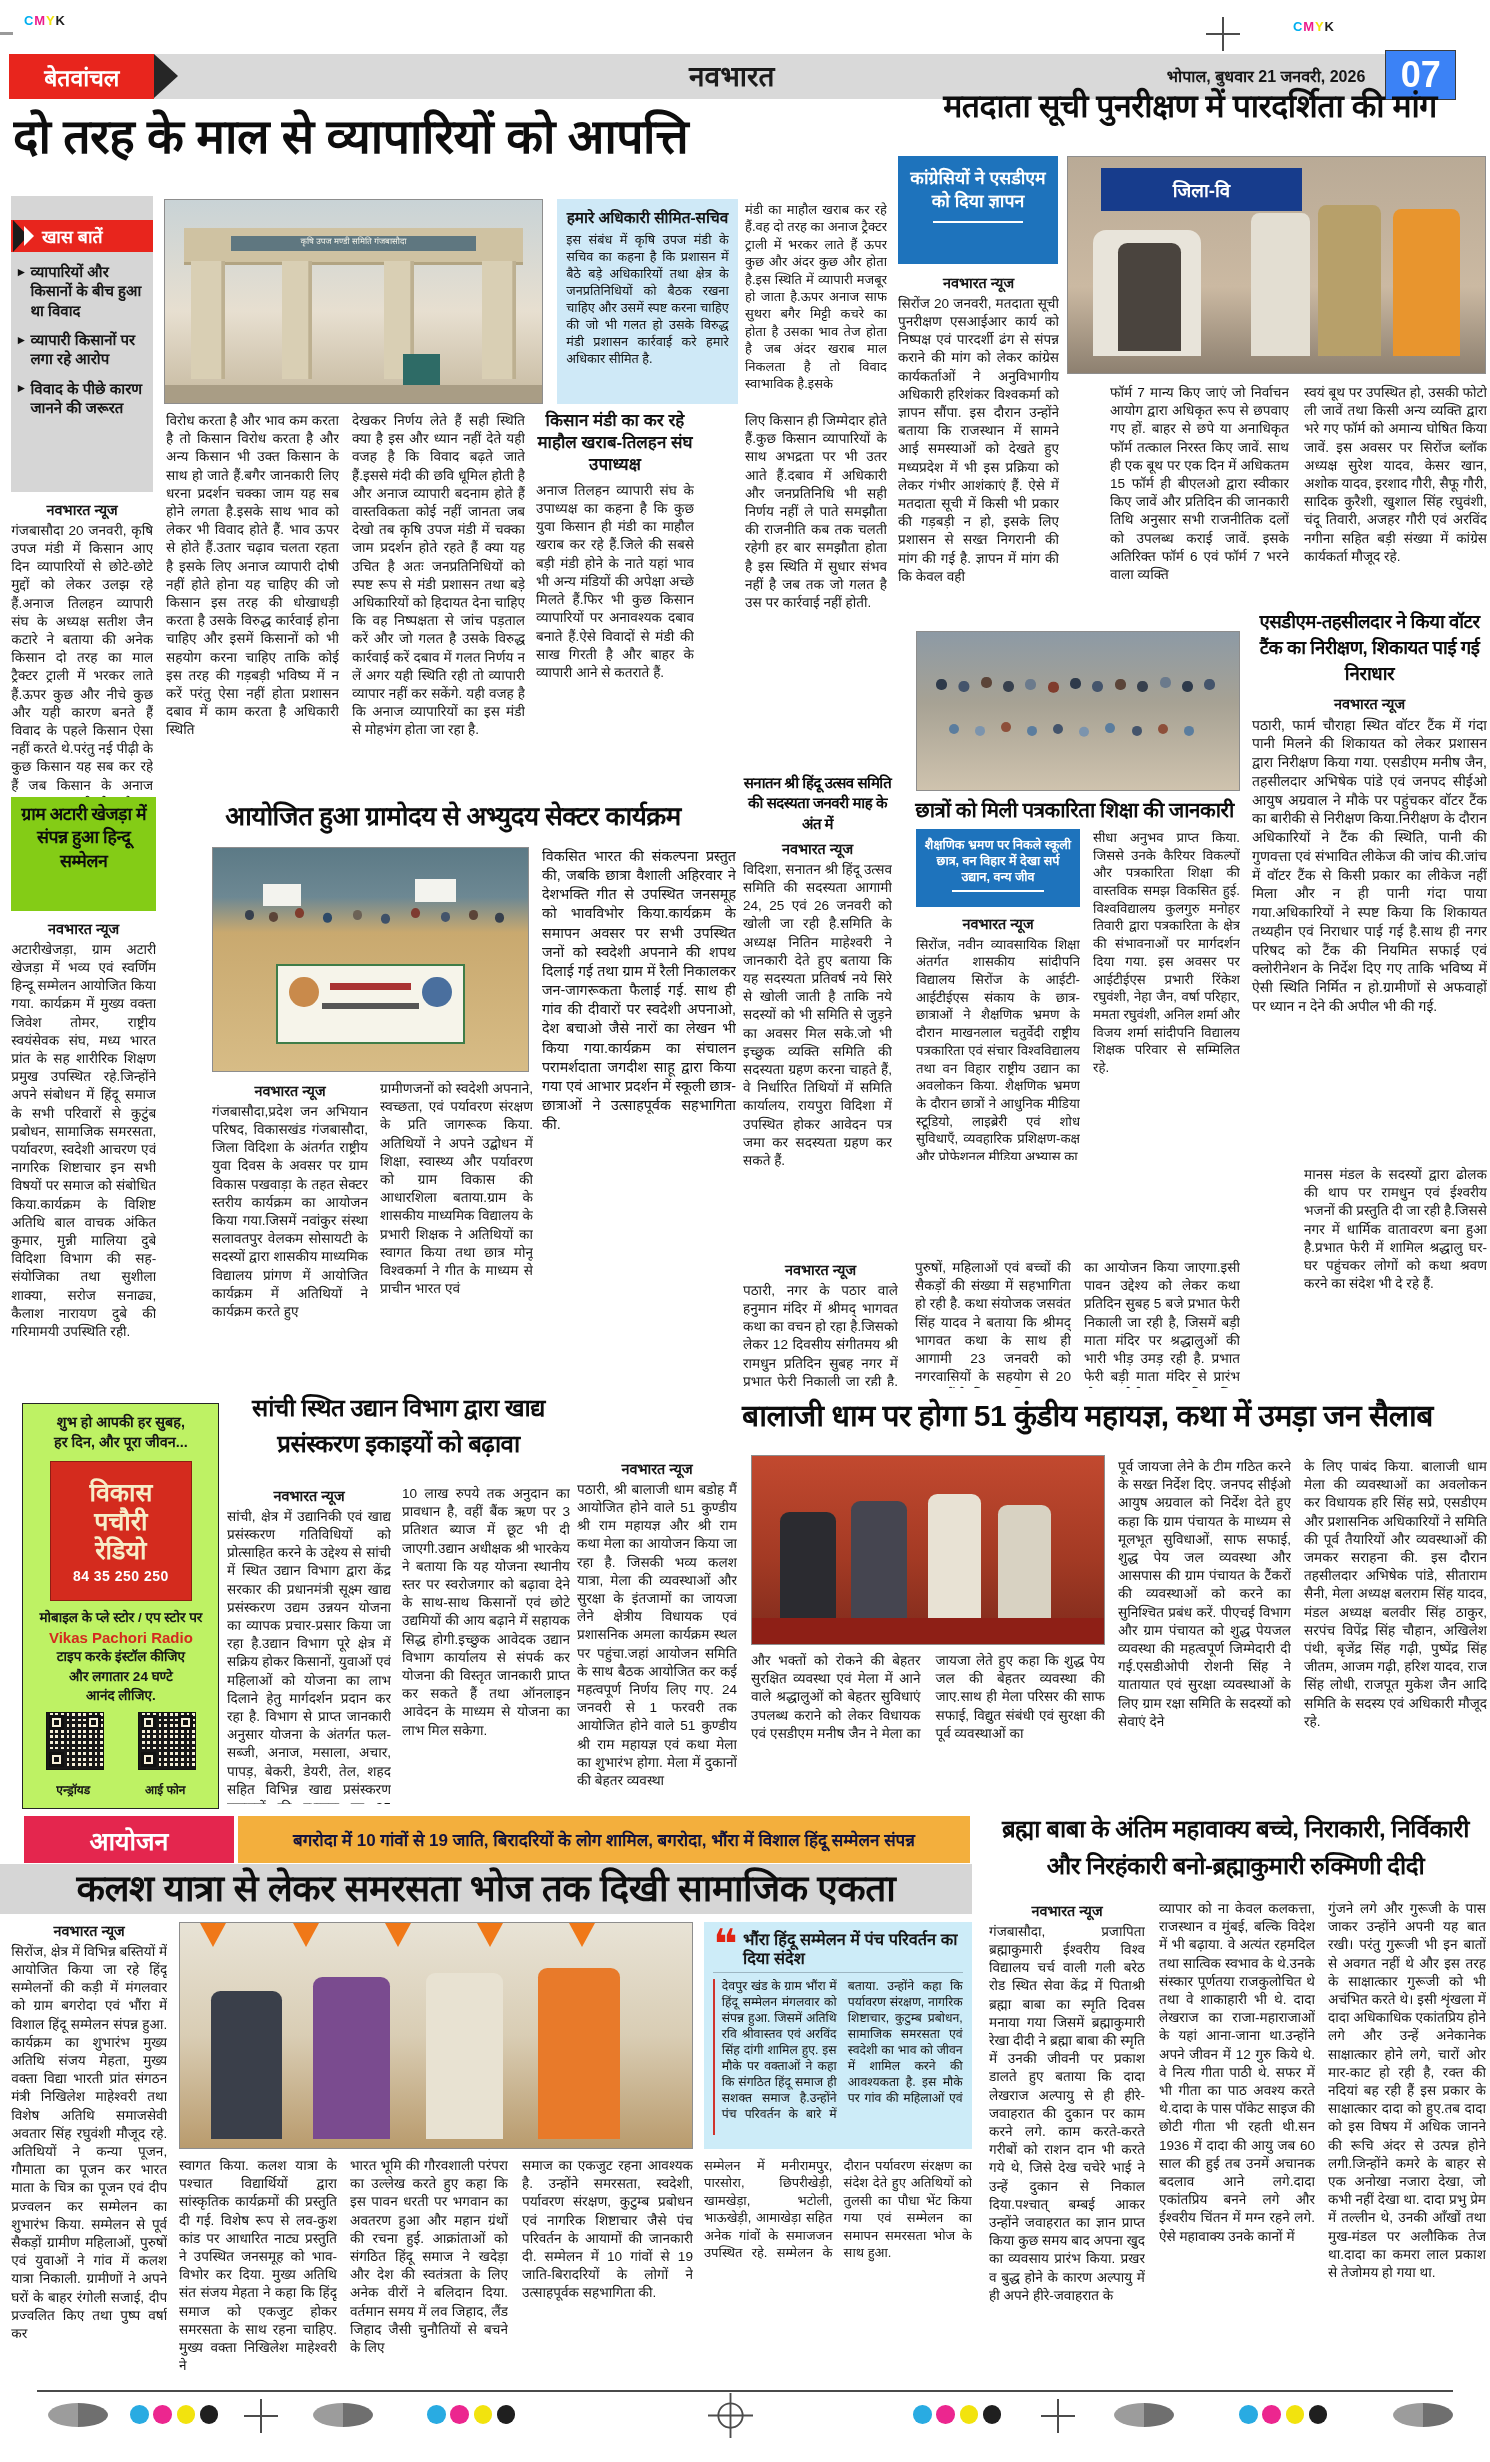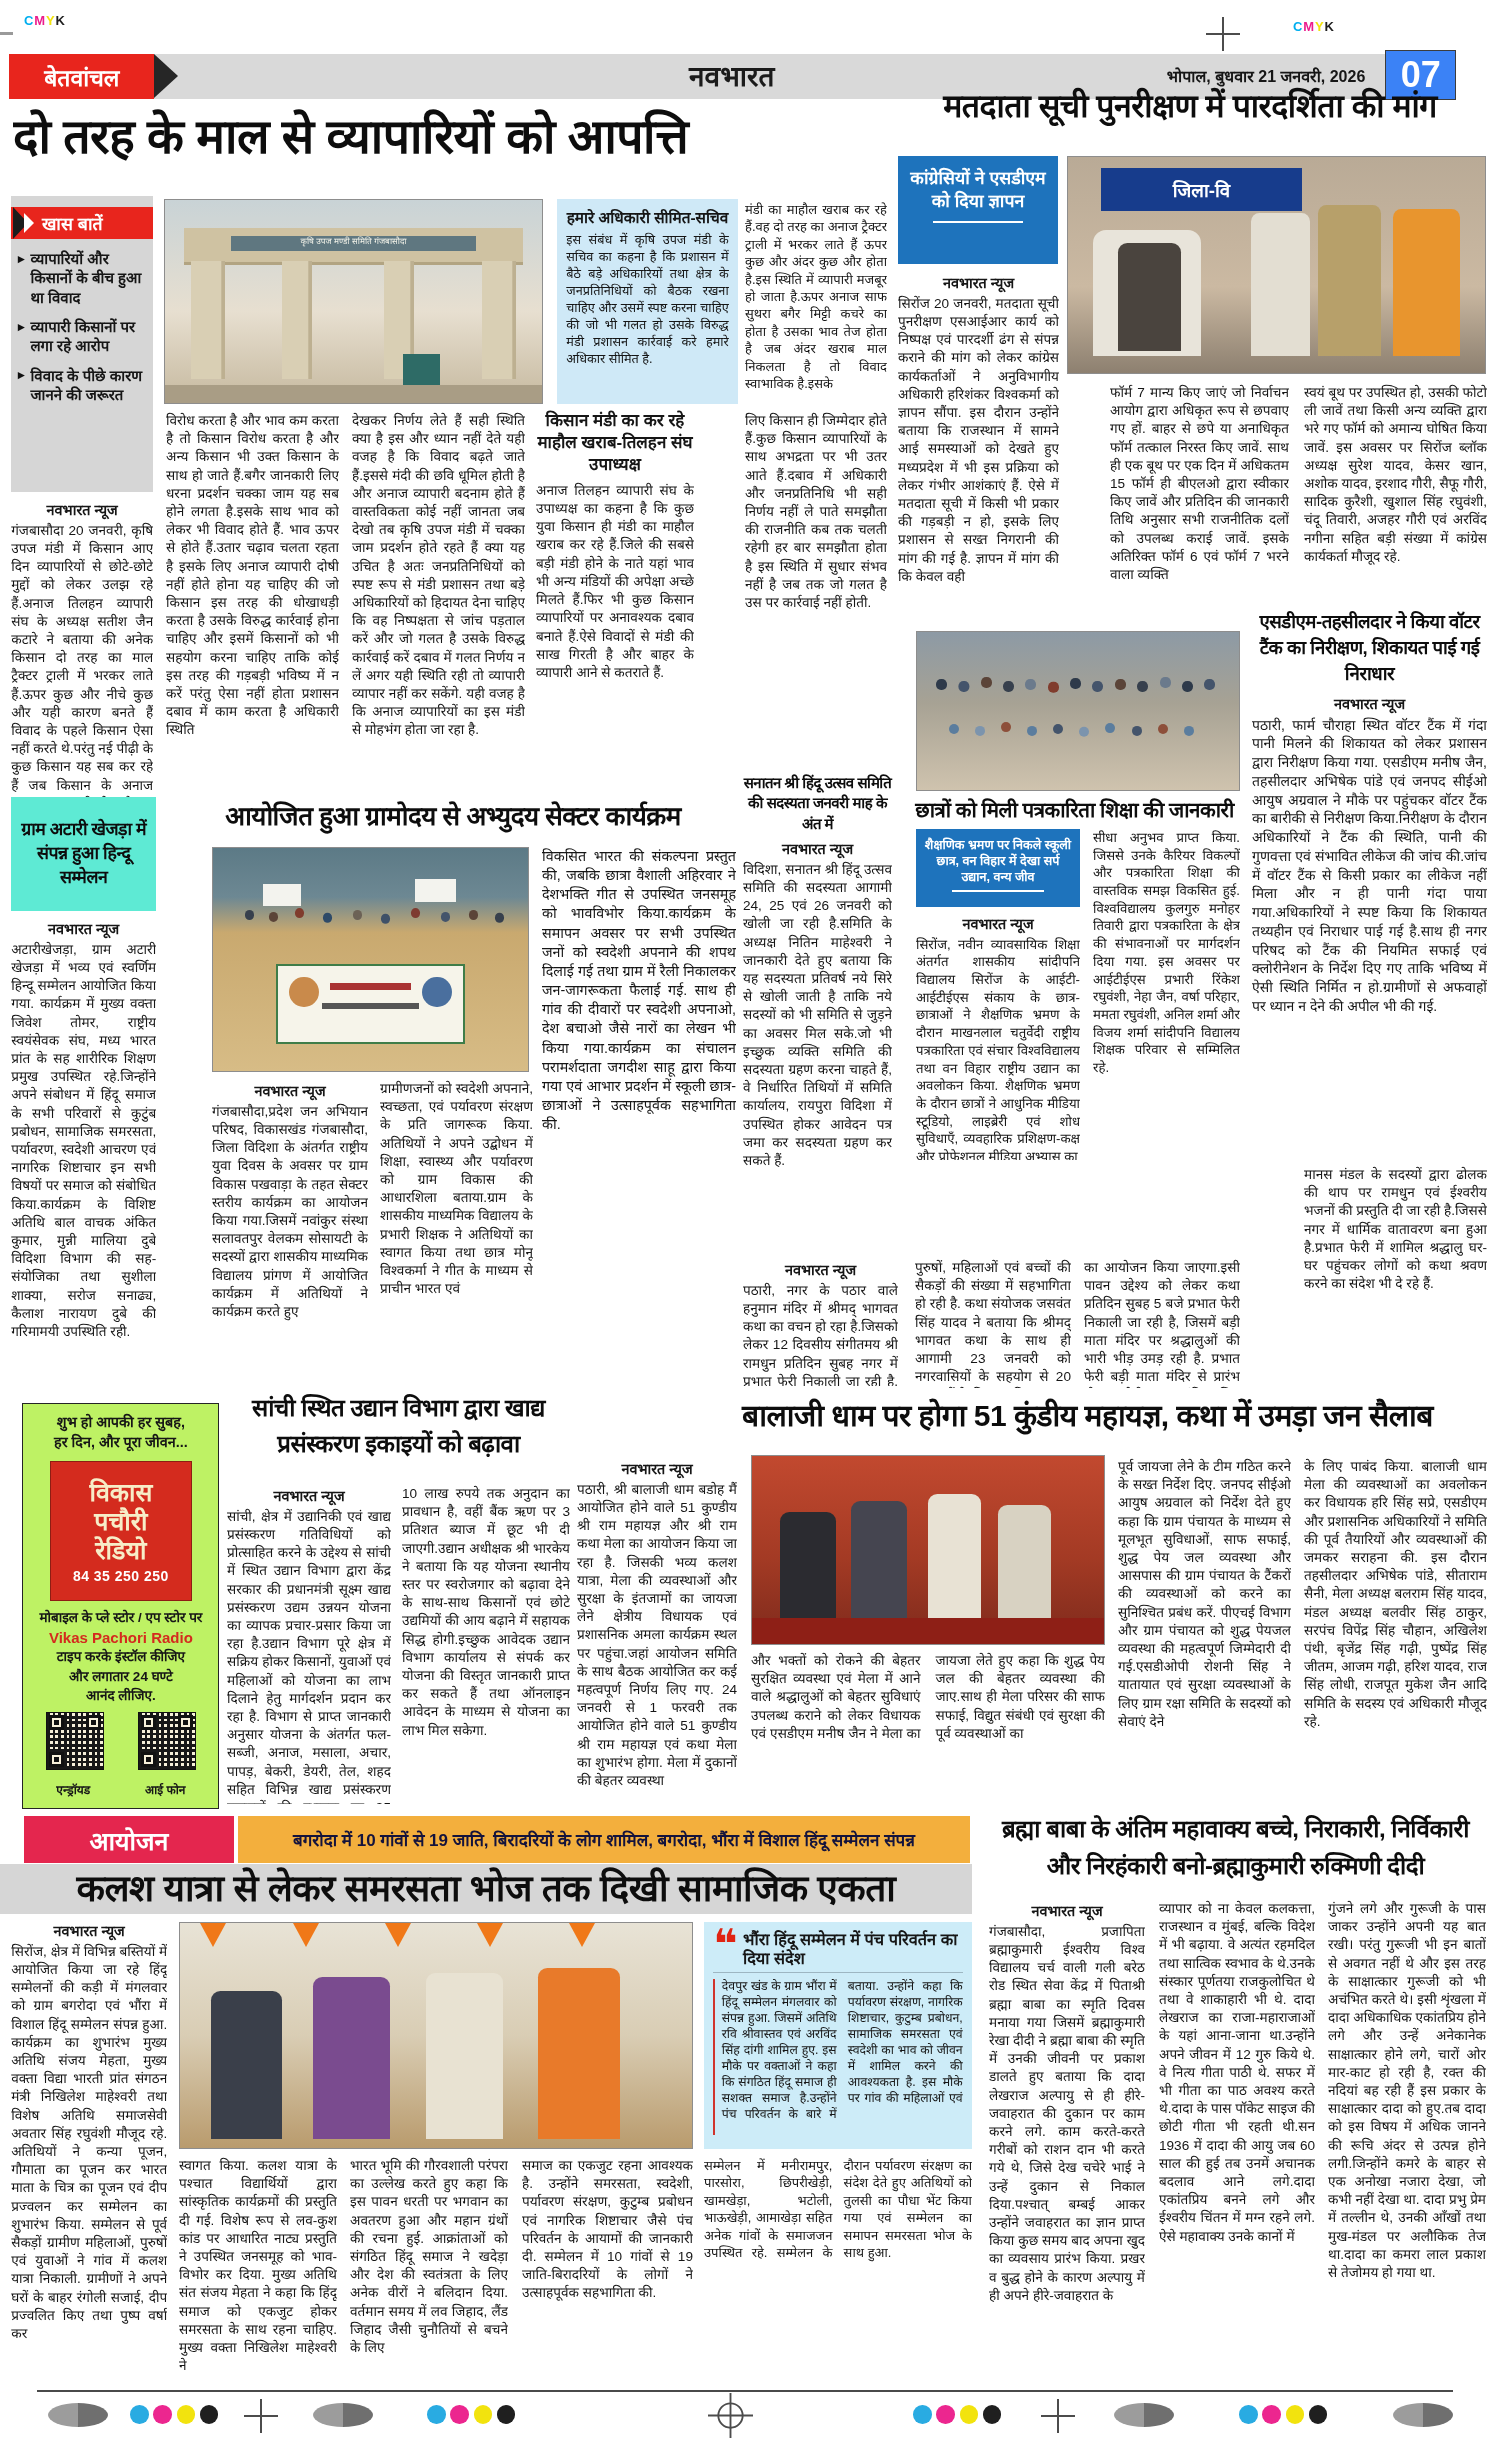--- a/index.html
+++ b/index.html
@@ -20,21 +20,21 @@
                border-bottom:22.4px solid transparent;border-left:24px solid #262626}
   #paper-title{position:absolute;left:0;top:0;width:100%;height:45px;text-align:center;font-weight:800;
                font-size:28px;line-height:45px;color:#1b1b1b}
   #edition-date{position:absolute;right:89px;top:0;height:45px;line-height:45px;font-weight:700;font-size:16px}
   #page-number{position:absolute;left:1376px;top:-3.7px;width:71px;height:50px;background:#3b82f6;color:#fff;
                font-weight:800;font-size:36px;display:flex;align-items:center;justify-content:center;border:1.9px solid #3c3c3c}
   .cmyk{font-weight:800;font-size:13px;letter-spacing:0.9px}
   .cmyk .c{color:#00aeef}.cmyk .m{color:#ec1c8d}.cmyk .y{color:#f2e30e}.cmyk .k{color:#1f1f1f}
   
   #khas{left:11.2px;top:196px;width:142px;height:296px;background:#d6d6d6;padding-bottom:5.6px}
-  #khas-head{position:relative;height:32px;background:#e8251d;display:flex;align-items:center;margin-top:11px}
+  #khas-head{position:relative;height:32px;background:#e8251d;display:flex;align-items:center;margin-top:24px}
   #khas-head .blk{width:0;height:0;border-top:16px solid transparent;border-bottom:16px solid transparent;border-left:15px solid #1c1c1c;margin-left:1.9px}
   #khas-head .wht{width:0;height:0;border-top:10.2px solid transparent;border-bottom:10.2px solid transparent;border-left:10.2px solid #fff;margin-left:-3.7px}
   #khas-head .t{color:#fff;font-weight:800;font-size:17.7px;margin-left:7.5px}
   .khas-item{display:flex;gap:5.6px;padding:10.2px 7.5px 0 6.5px;font-weight:700;font-size:15px;line-height:1.28}
   .khas-item .mk{font-size:9.3px;margin-top:4.7px;color:#111}
   
   .bluebox{background:#1e73bc;color:#fff;font-weight:700;text-align:center}
   .bluebox .rule{width:62%;height:1.9px;background:#fff;margin:7.5px auto 0}
   .ltblue{background:#cfe9f7}
   
@@ -172,21 +172,21 @@
   </div>
   <div class="abs jtext" style="left:1110px;top:384px;width:179px;height:216px">फॉर्म 7 मान्य किए जाएं जो निर्वाचन आयोग द्वारा अधिकृत रूप से छपवाए गए हों. बाहर से छपे या अनाधिकृत फॉर्म तत्काल निरस्त किए जावें. साथ ही एक बूथ पर एक दिन में अधिकतम 15 फॉर्म ही बीएलओ द्वारा स्वीकार किए जावें और प्रतिदिन की जानकारी तिथि अनुसार सभी राजनीतिक दलों को उपलब्ध कराई जावें. इसके अतिरिक्त फॉर्म 6 एवं फॉर्म 7 भरने वाला व्यक्ति</div>
   <div class="abs jtext" style="left:1304px;top:384px;width:183px;height:216px">स्वयं बूथ पर उपस्थित हो, उसकी फोटो ली जावें तथा किसी अन्य व्यक्ति द्वारा भरे गए फॉर्म को अमान्य घोषित किया जावें. इस अवसर पर सिरोंज ब्लॉक अध्यक्ष सुरेश यादव, केसर खान, अशोक यादव, इरशाद गौरी, सैफू गौरी, सादिक कुरैशी, खुशाल सिंह रघुवंशी, चंदू तिवारी, अजहर गौरी एवं अरविंद नगीना सहित बड़ी संख्या में कांग्रेस कार्यकर्ता मौजूद रहे.</div>
 
   <div class="abs hl center" style="left:1252px;top:609px;width:235px;height:80px;font-size:18.6px;line-height:1.4">एसडीएम-तहसीलदार ने किया वॉटर टैंक का निरीक्षण, शिकायत पाई गई निराधार</div>
   <div class="abs" style="left:1252px;top:693px;width:235px;height:469px">
     <div class="byline">नवभारत न्यूज</div>
     <div class="jtext" style="height:445px;font-size:14px">पठारी, फार्म चौराहा स्थित वॉटर टैंक में गंदा पानी मिलने की शिकायत को लेकर प्रशासन द्वारा निरीक्षण किया गया. एसडीएम मनीष जैन, तहसीलदार अभिषेक पांडे एवं जनपद सीईओ आयुष अग्रवाल ने मौके पर पहुंचकर वॉटर टैंक का बारीकी से निरीक्षण किया.निरीक्षण के दौरान अधिकारियों ने टैंक की स्थिति, पानी की गुणवत्ता एवं संभावित लीकेज की जांच की.जांच में वॉटर टैंक से किसी प्रकार का लीकेज नहीं मिला और न ही पानी गंदा पाया गया.अधिकारियों ने स्पष्ट किया कि शिकायत तथ्यहीन एवं निराधार पाई गई है.साथ ही नगर परिषद को टैंक की नियमित सफाई एवं क्लोरीनेशन के निर्देश दिए गए ताकि भविष्य में ऐसी स्थिति निर्मित न हो.ग्रामीणों से अफवाहों पर ध्यान न देने की अपील भी की गई.</div>
   </div>
 
-  <div class="abs" style="left:11.2px;top:797px;width:145px;height:114px;background:#5eead4;display:flex;align-items:center;justify-content:center;padding:5.6px">
+  <div class="abs" style="left:11.2px;top:797px;width:145px;height:114px;background:#84cc16;display:flex;justify-content:center;padding:5.6px">
     <div class="hl center" style="font-size:17.7px;line-height:1.35">ग्राम अटारी खेजड़ा में संपन्न हुआ हिन्दू सम्मेलन</div>
   </div>
   <div class="abs" style="left:11.2px;top:918px;width:145px;height:441px">
     <div class="byline">नवभारत न्यूज</div>
     <div class="jtext" style="height:417px">अटारीखेजड़ा, ग्राम अटारी खेजड़ा में भव्य एवं स्वर्णिम हिन्दू सम्मेलन आयोजित किया गया. कार्यक्रम में मुख्य वक्ता जिवेश तोमर, राष्ट्रीय स्वयंसेवक संघ, मध्य भारत प्रांत के सह शारीरिक शिक्षण प्रमुख उपस्थित रहे.जिन्होंने अपने संबोधन में हिंदू समाज के सभी परिवारों से कुटुंब प्रबोधन, सामाजिक समरसता, पर्यावरण, स्वदेशी आचरण एवं नागरिक शिष्टाचार इन सभी विषयों पर समाज को संबोधित किया.कार्यक्रम के विशिष्ट अतिथि बाल वाचक अंकित कुमार, मुन्नी मालिया दुबे विदिशा विभाग की सह-संयोजिका तथा सुशीला शाक्या, सरोज सनाढ्य, कैलाश नारायण दुबे की गरिमामयी उपस्थिति रही.</div>
   </div>
 
   <div class="abs hl nowrap center" style="left:168px;top:793px;width:570px;height:48px;font-size:26px;line-height:1.8">आयोजित हुआ ग्रामोदय से अभ्युदय सेक्टर कार्यक्रम</div>
   <div class="abs photo" style="left:212px;top:847px;width:317px;height:225px;background:linear-gradient(#5c7a86 0%,#6d8893 22%,#c9a96f 38%,#d7bc86 100%)">
     <span style="position:absolute;left:10%;top:28%;width:9.3px;height:9.3px;border-radius:50%;background:#37404d;box-shadow:24px 1.9px #5b4438,50px -1.9px #803c2d,78px 2.8px #2e4a68,108px 0 #6c6256,136px 3.7px #3f5168,166px -1.9px #7e3b31,196px 1.9px #44546b,224px 0 #5b4438,250px 2.8px #37404d"></span>

